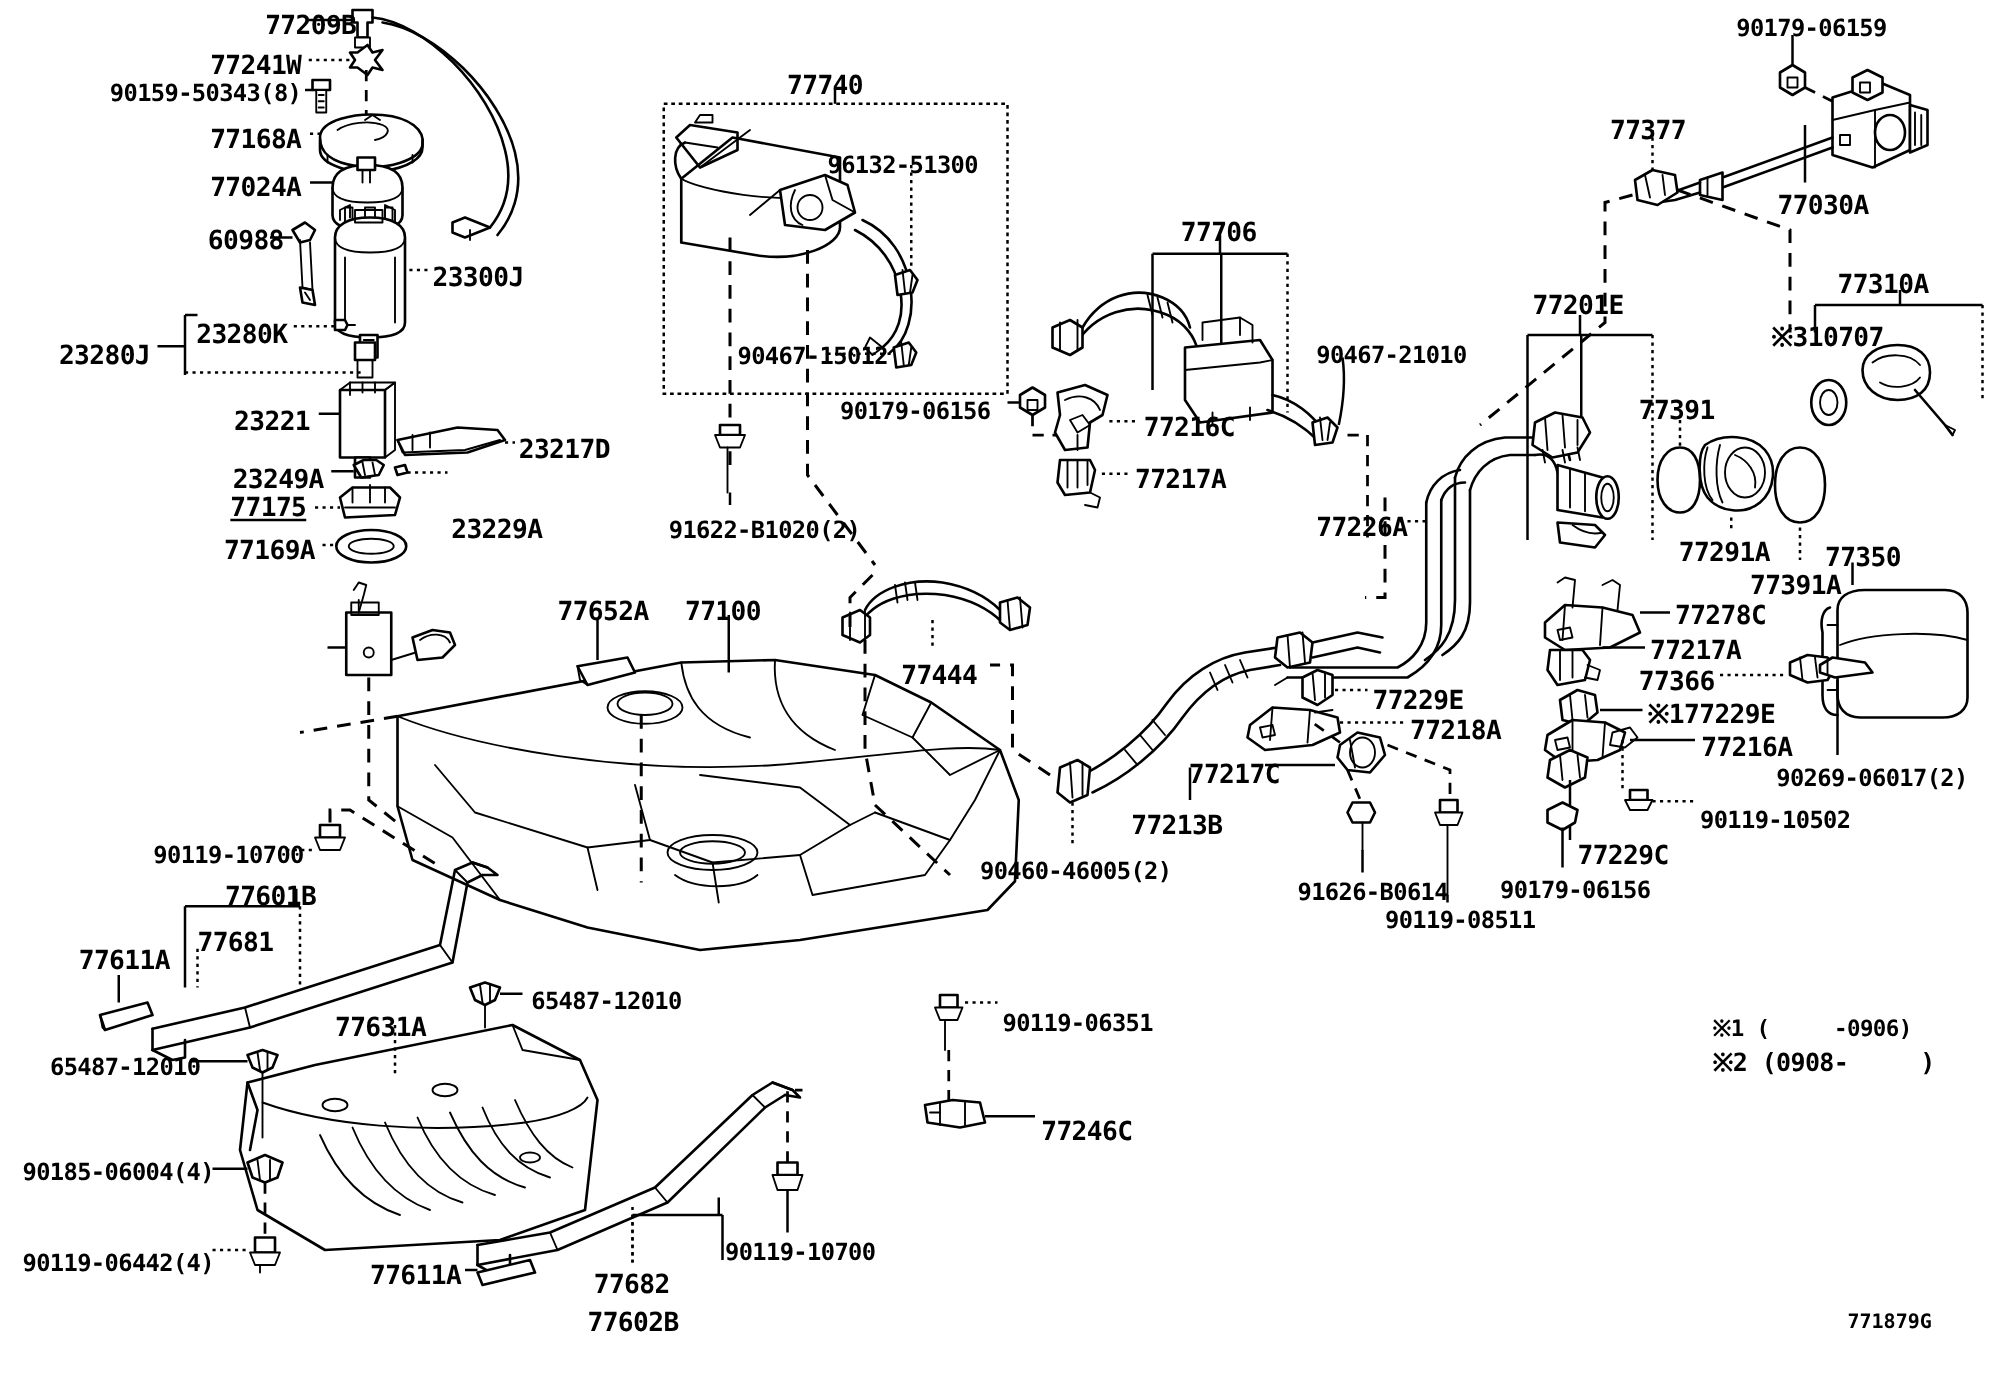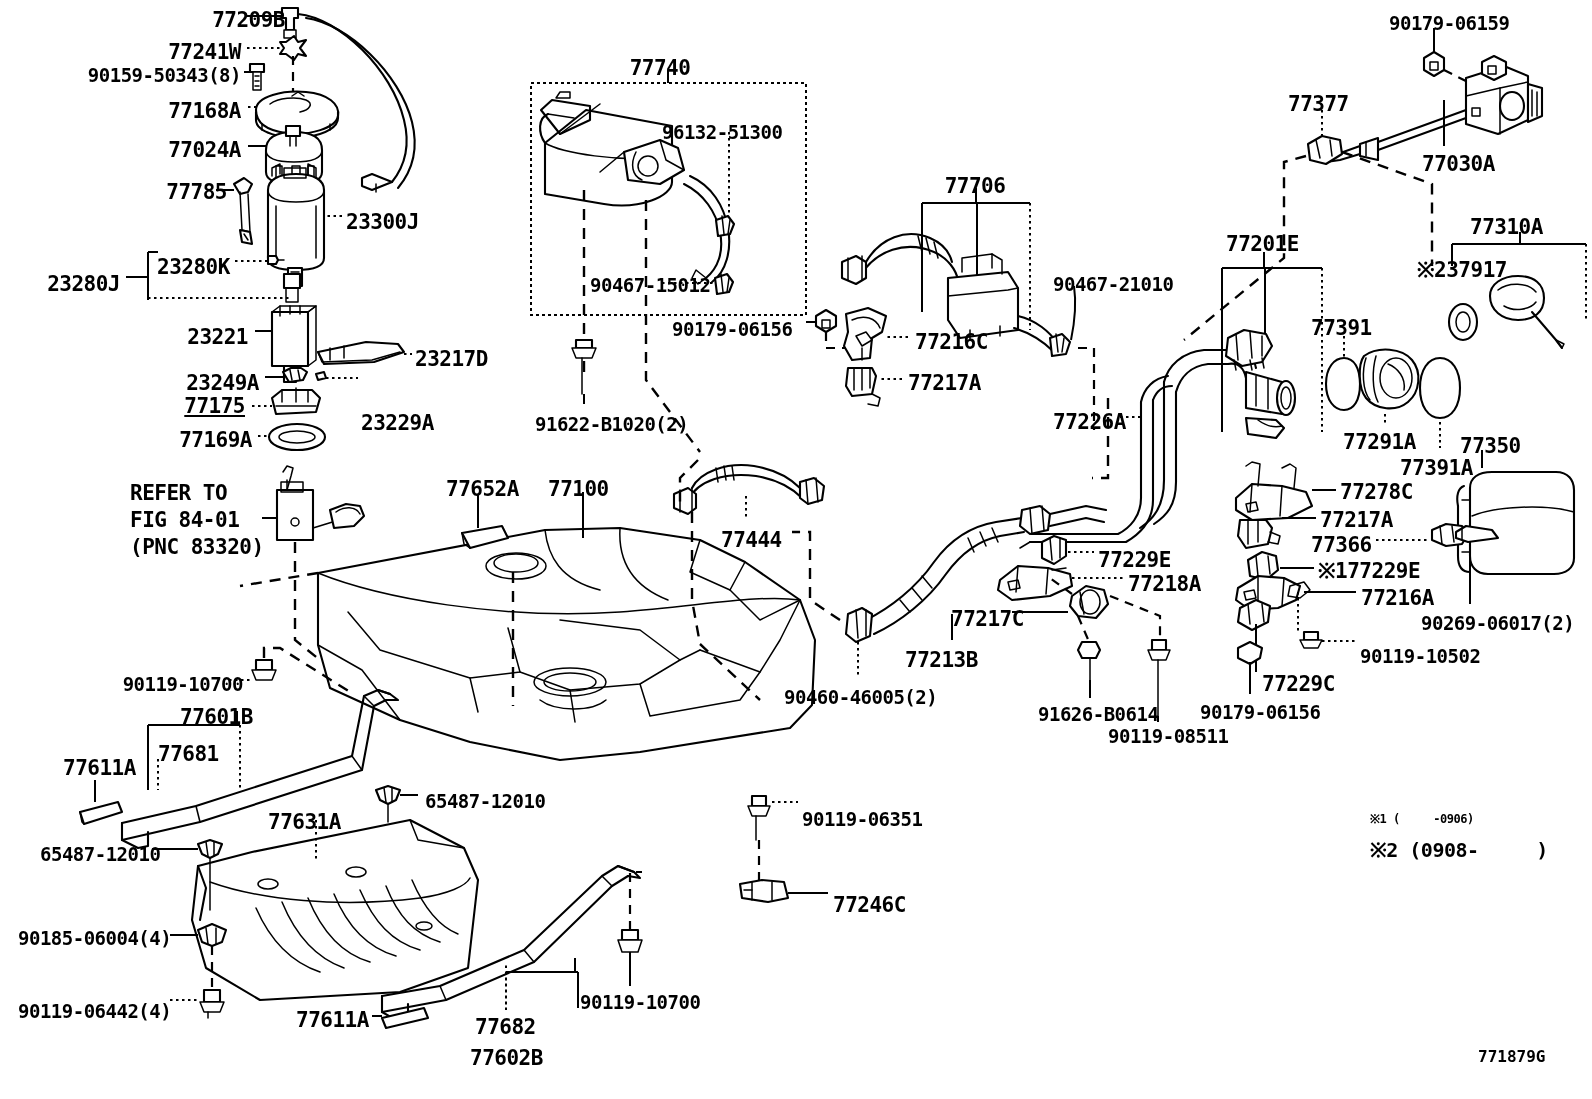--- a/index.html
+++ b/index.html
@@ -657,21 +657,21 @@
 
   <path class="dsh" d="M700 644 L 760 700"></path>
 </svg>
 
 <div id="labelLayer">
       <div class="lbl rt" style="left: 241px; top: 8px; margin-left: 44px;">77209B</div>
       <div class="lbl rt" style="left: 241px; top: 40px;">77241W</div>
       <div class="lbl sm rt" style="left: 241px; top: 64px;">90159-50343(8)</div>
       <div class="lbl rt" style="left: 241px; top: 99px;">77168A</div>
       <div class="lbl rt" style="left: 241px; top: 138px;">77024A</div>
-      <div class="lbl rt" style="left: 227px; top: 180px;">77785</div>
+      <div class="lbl rt" style="left: 227px; top: 180px;">60988</div>
       <div class="lbl" style="left: 346px; top: 210px; text-align: right;">23300J</div>
       <div class="lbl" style="left: 157px; top: 255px;">23280K</div>
       <div class="lbl rt" style="left: 120px; top: 272px;">23280J</div>
       <div class="lbl rt" style="left: 248px; top: 325px; text-align: center;">23221</div>
       <div class="lbl" style="left: 415px; top: 347px;">23217D</div>
       <div class="lbl rt" style="left: 259px; top: 371px;">23249A</div>
       <div class="lbl" style="left: 361px; top: 371px; margin-top: 40px;">23229A</div>
       <div class="lbl rt" style="left: 245px; top: 394px; text-decoration: underline;">77175</div>
       <div class="lbl rt" style="left: 252px; top: 428px;">77169A</div>
       <div class="lbl sm rt" style="left: 243px; top: 673px;">90119-10700</div>
@@ -706,37 +706,34 @@
       <div class="lbl sm" style="left: 784px; top: 686px;">90460-46005(2)</div>
       <div class="lbl sm" style="left: 1038px; top: 703px;">91626-B0614</div>
       <div class="lbl sm" style="left: 1108px; top: 725px;">90119-08511</div>
       <div class="lbl sm" style="left: 1200px; top: 701px;">90179-06156</div>
       <div class="lbl sm" style="left: 802px; top: 808px;">90119-06351</div>
       <div class="lbl" style="left: 833px; top: 893px;">77246C</div>
       <div class="lbl sm" style="left: 1389px; top: 12px;">90179-06159</div>
       <div class="lbl" style="left: 1288px; top: 92px;">77377</div>
       <div class="lbl" style="left: 1422px; top: 152px;">77030A</div>
       <div class="lbl" style="left: 1470px; top: 215px;">77310A</div>
-      <div class="lbl" style="left: 1417px; top: 258px;">※237917</div>
+      <div class="lbl" style="left: 1417px; top: 258px;">※310707</div>
       <div class="lbl" style="left: 1226px; top: 232px;">77201E</div>
       <div class="lbl" style="left: 1311px; top: 316px;">77391</div>
       <div class="lbl" style="left: 1053px; top: 410px;">77226A</div>
       <div class="lbl" style="left: 1343px; top: 430px;">77291A</div>
       <div class="lbl" style="left: 1400px; top: 456px;">77391A</div>
       <div class="lbl" style="left: 1460px; top: 434px;">77350</div>
       <div class="lbl" style="left: 1340px; top: 480px;">77278C</div>
       <div class="lbl" style="left: 1320px; top: 508px;">77217A</div>
       <div class="lbl" style="left: 1311px; top: 533px;">77366</div>
       <div class="lbl" style="left: 1318px; top: 559px;">※177229E</div>
       <div class="lbl" style="left: 1361px; top: 586px;">77216A</div>
       <div class="lbl sm" style="left: 1421px; top: 612px;">90269-06017(2)</div>
       <div class="lbl sm" style="left: 1360px; top: 645px;">90119-10502</div>
       <div class="lbl" style="left: 1262px; top: 672px;">77229C</div>
     </div>
 
-<div class="lbl multi" style="left:130px;top:480px;">REFER TO
-FIG 84-01
-(PNC 83320)</div>
-<div class="lbl multi" style="left:1370px;top:812px;font-size:12px;text-align:center;">※1 (     -0906)</div>
+<div class="lbl multi" style="left:1370px;top:812px;font-size:18px;text-align:center;">※1 (     -0906)</div>
 <div class="lbl multi" style="left:1370px;top:838px;font-size:20px;">※2 (0908-     )</div>
 <div class="lbl code" style="left:1478px;top:1048px;">771879G</div>
 
 </div>
 
 </body></html>

